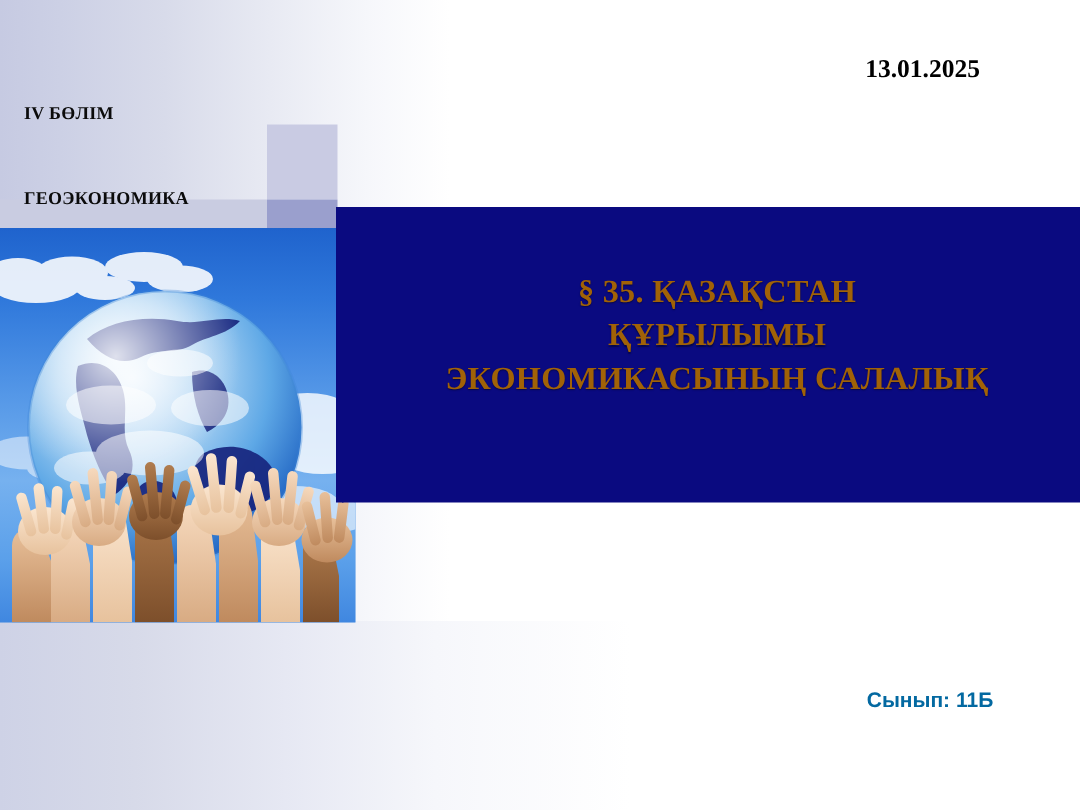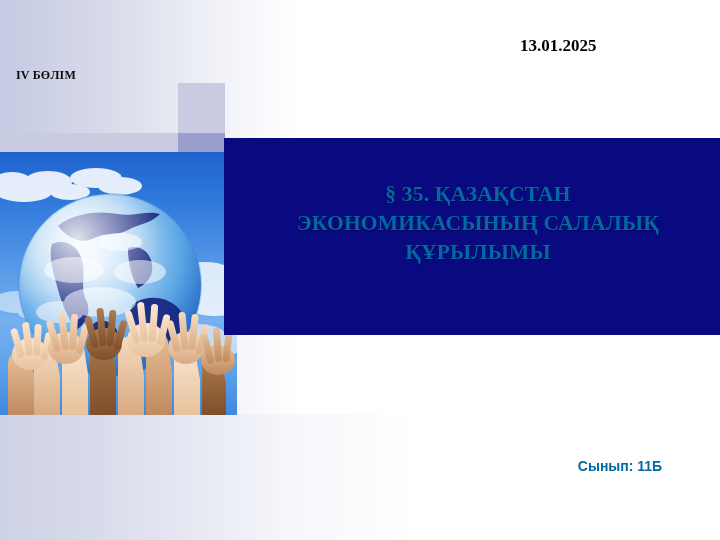--- a/index.html
+++ b/index.html
@@ -80,21 +80,21 @@
     position: absolute;
     left: 224px; top: 138px;
     width: 5px; height: 197px;
     background: #0a0a80;
   }
   .navy-title {
     position: absolute;
     left: 248px; top: 180px;
     width: 460px;
     text-align: center;
-    color: #0369a1;
+    color: #a16207;
     font-family: "Liberation Serif", "DejaVu Serif", serif;
     font-weight: bold;
     font-size: 21.5px;
     line-height: 29px;
     letter-spacing: 0.2px;
     text-shadow: 0px 1px 1px rgba(0,0,0,0.45);
   }
 
   
   .section-heading {
@@ -108,21 +108,21 @@
     letter-spacing: 0.2px;
     white-space: pre;
   }
   .section-heading div { white-space: nowrap; }
 
   
   .slide-date {
     position: absolute;
     left: 520px; top: 36px;
     width: 190px;
-    text-align: left;
+    text-align: center;
     color: #000000;
     font-family: "Liberation Serif", "DejaVu Serif", serif;
     font-weight: bold;
     font-size: 17px;
   }
 
   
   .class-label {
     position: absolute;
     left: 530px; top: 458px;
@@ -161,20 +161,21 @@
   <div class="bg-wash plain"></div>
   <div class="bg-lower plain"></div>
 
   <div class="deco-sq-light plain"></div>
   <div class="deco-band-light plain"></div>
   <div class="deco-sq-mid plain"></div>
   <div class="deco-strip-blue plain"></div>
 
   <div class="section-heading">
     <div>IV БӨЛІМ</div>
+    <div>ГЕОЭКОНОМИКА</div>
   </div>
 
   <div class="slide-date">13.01.2025</div>
 
   <div class="photo">
     <svg width="237" height="263" viewBox="0 0 237 263" aria-hidden="true">
       <defs>
         <linearGradient id="skyGrad" x1="0" y1="0" x2="0" y2="1">
           <stop offset="0%" stop-color="#1f63cd"></stop>
           <stop offset="18%" stop-color="#2f78db"></stop>
@@ -322,19 +323,19 @@
           </g>
         </g>
       </g>
     </svg>
   </div>
 
   <div class="navy-notch plain"></div>
   <div class="navy-panel plain"></div>
   <div class="navy-title">
     <div>§ 35. ҚАЗАҚСТАН</div>
+    <div>ҚҰРЫЛЫМЫ</div>
     <div>ЭКОНОМИКАСЫНЫҢ САЛАЛЫҚ</div>
-    <div>ҚҰРЫЛЫМЫ</div>
   </div>
 
   <div class="class-label">Сынып: 11Б</div>
 
 </div>
 
 </body></html>

